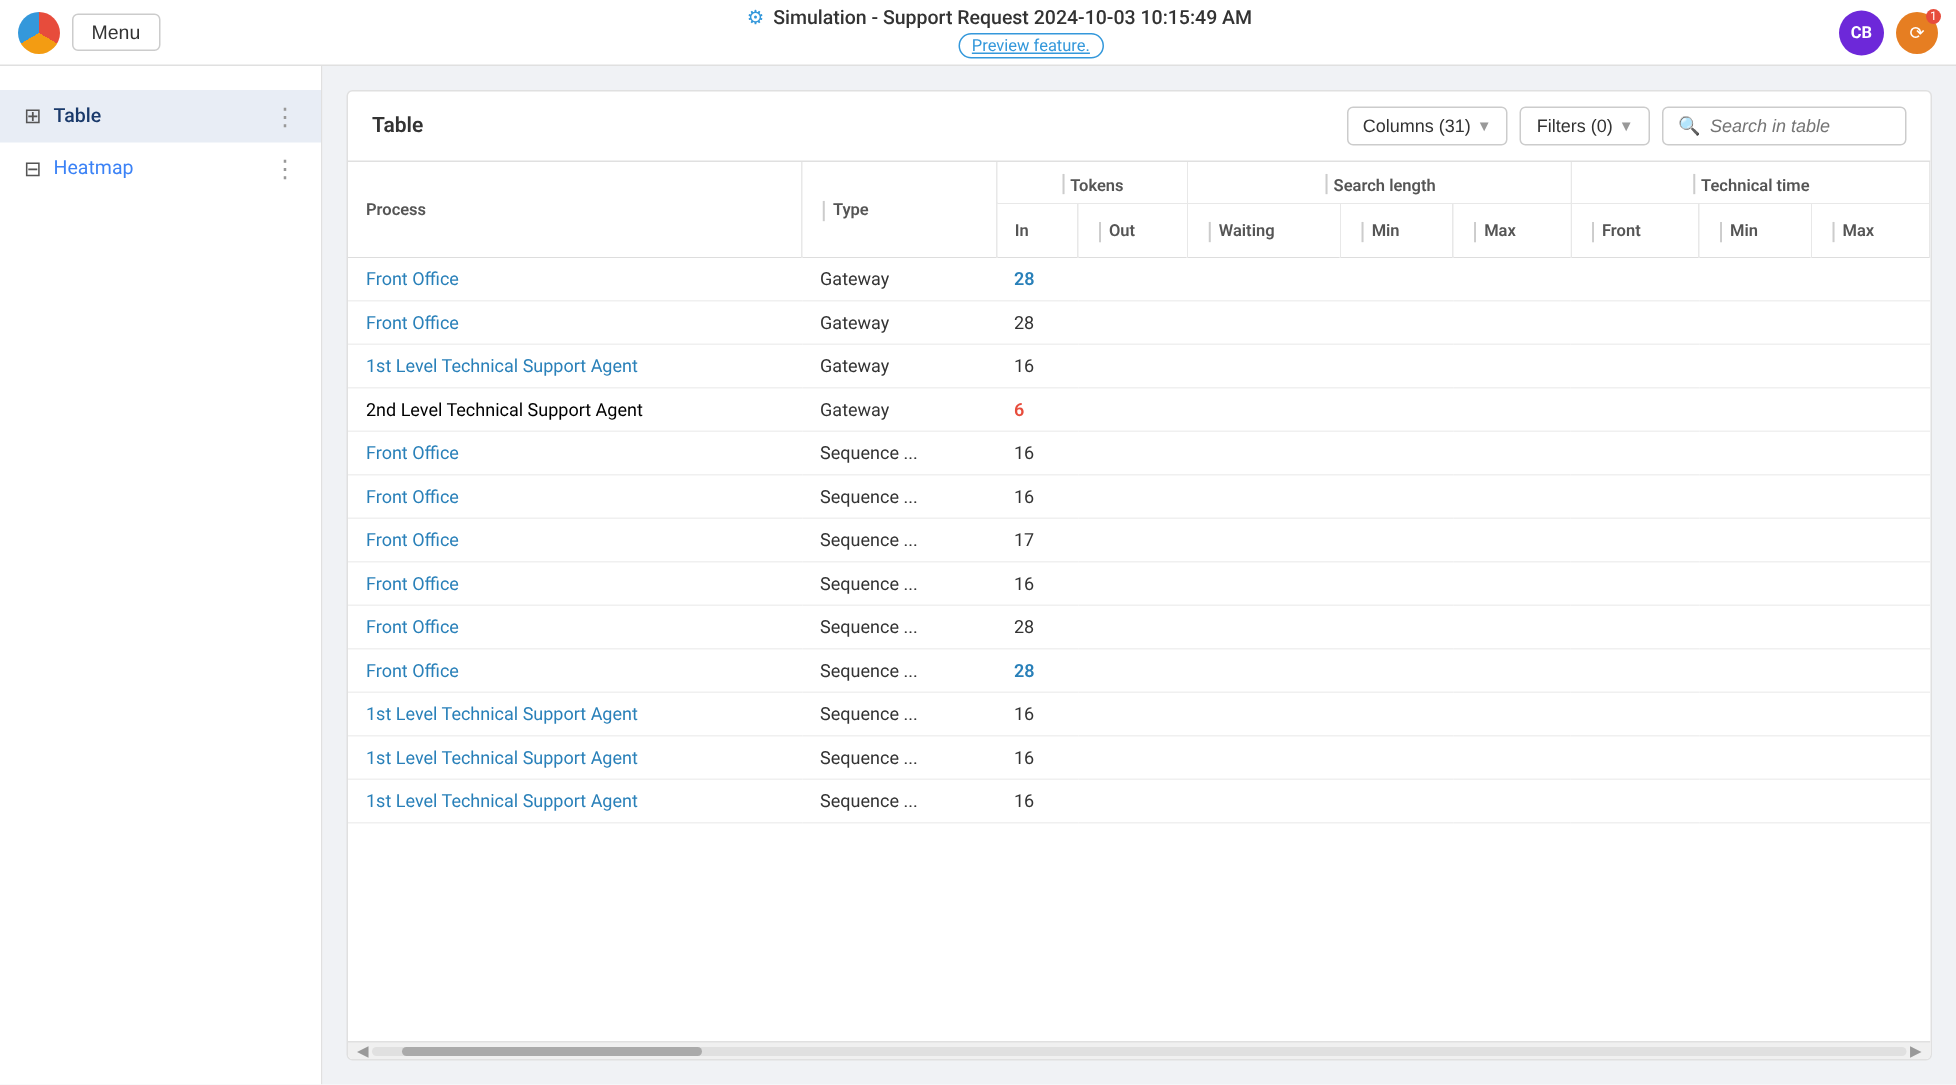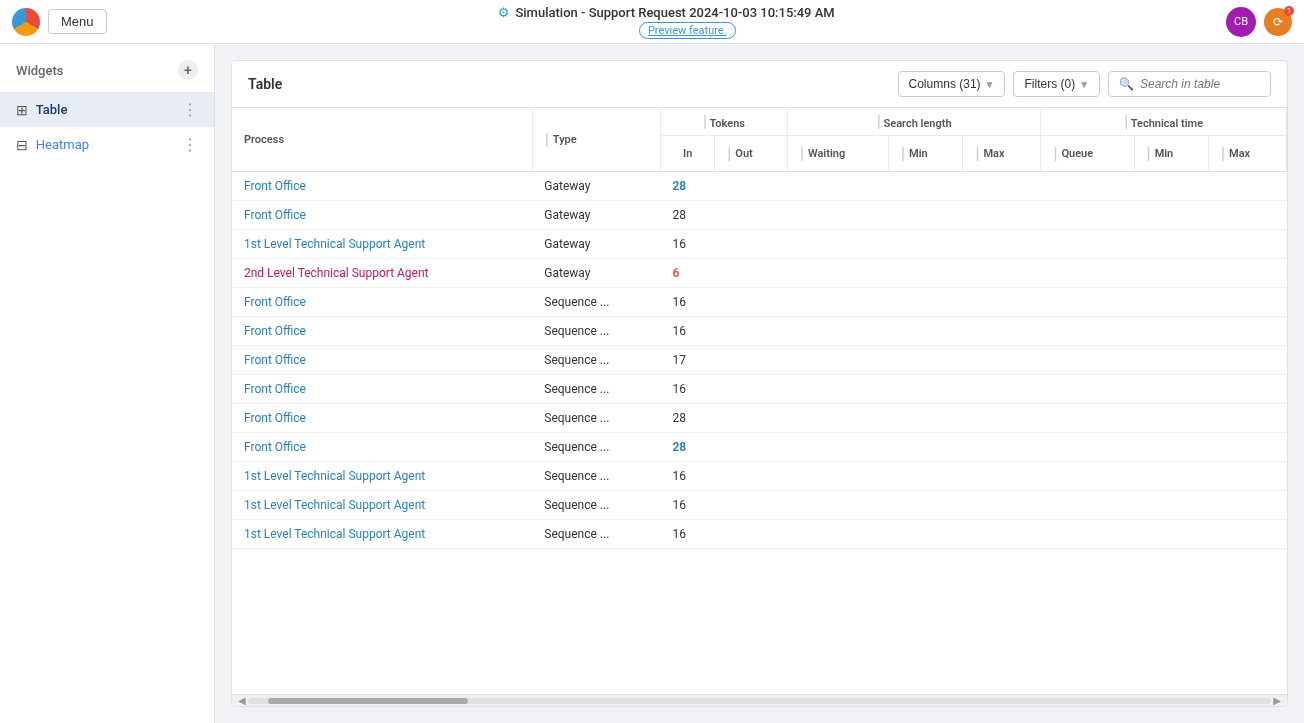--- a/index.html
+++ b/index.html
@@ -19,22 +19,22 @@
     }
     .menu-btn {
       border: 1px solid #ccc; border-radius: 4px; padding: 4px 12px;
       background: #fff; cursor: pointer; font-size: 13px; color: #333;
     }
     .topbar-center { display: flex; flex-direction: column; align-items: center; }
     .topbar-title { font-size: 13px; font-weight: 500; color: #333; display: flex; align-items: center; gap: 6px; }
     .preview-link { font-size: 11px; color: #3498db; text-decoration: underline; cursor: pointer; border: 1px solid #3498db; border-radius: 10px; padding: 1px 8px; margin-top: 2px; margin-left: 42px; }
     .topbar-right { display: flex; align-items: center; gap: 8px; }
     .avatar {
-      width: 30px; height: 30px; border-radius: 50%; background: #a21caf;
-      color: #fff; font-size: 11px; font-weight: 400; display: flex; align-items: center; justify-content: center;
+      width: 30px; height: 30px; border-radius: 50%; background: #6d28d9;
+      color: #fff; font-size: 11px; font-weight: 700; display: flex; align-items: center; justify-content: center;
     }
     .notif-icon {
       width: 28px; height: 28px; border-radius: 50%; background: #e67e22;
       color: #fff; font-size: 12px; display: flex; align-items: center; justify-content: center; position: relative;
     }
     .notif-badge {
       position: absolute; top: -2px; right: -2px; background: #e74c3c;
       border-radius: 50%; width: 10px; height: 10px; font-size: 8px; color: #fff;
       display: flex; align-items: center; justify-content: center;
     }
@@ -101,21 +101,21 @@
     }
     .search-icon { color: #999; font-size: 12px; }
     .search-input { border: none; outline: none; font-size: 12px; color: #999; background: transparent; width: 120px; font-style: italic; }
 
     
     .table-wrapper { flex: 1; overflow: auto; position: relative; }
     table { border-collapse: collapse; width: 100%; font-size: 12px; }
     thead tr { border-bottom: 1px solid #ddd; }
     th {
       background: #fff; font-weight: 600; font-size: 11px; color: #555;
-      padding: 8px 12px; text-align: center; white-space: nowrap;
+      padding: 8px 12px; text-align: left; white-space: nowrap;
       border-right: 1px solid #e8e8e8; position: sticky; top: 0; z-index: 2;
     }
     th.group-header {
       text-align: center; background: #fff; font-size: 12px; color: #555;
       border-bottom: 1px solid #e8e8e8;
     }
     .th-inner { display: flex; align-items: center; gap: 4px; }
     .col-sep { color: #ccc; font-size: 16px; }
     td { padding: 7px 12px; border-bottom: 1px solid #f0f0f0; white-space: nowrap; color: #333; }
     td.link-cell { color: #2980b9; cursor: pointer; }
@@ -158,24 +158,20 @@
     <div class="notif-icon">
       ⟳
       <span class="notif-badge">1</span>
     </div>
   </div>
 </div>
 
 <div class="layout">
 
   <div class="sidebar">
-    <div class="widgets-header">
-      <span>Widgets</span>
-      <div class="add-btn">+</div>
-    </div>
     <div class="sidebar-item active">
       <div class="sidebar-item-left">
         <span class="sidebar-item-icon">⊞</span>
         <span class="sidebar-item-label">Table</span>
       </div>
       <span class="sidebar-item-menu">⋮</span>
     </div>
     <div class="sidebar-item">
       <div class="sidebar-item-left">
         <span class="sidebar-item-icon">⊟</span>
@@ -256,21 +252,21 @@
               </th>
               <th>
                 <div class="th-inner">
                   <span class="col-sep">|</span>
                   <span>Max</span>
                 </div>
               </th>
               <th>
                 <div class="th-inner">
                   <span class="col-sep">|</span>
-                  <span>Queue</span>
+                  <span>Front</span>
                 </div>
               </th>
               <th>
                 <div class="th-inner">
                   <span class="col-sep">|</span>
                   <span>Min</span>
                 </div>
               </th>
               <th>
                 <div class="th-inner">
@@ -311,21 +307,21 @@
       <td class="">16</td>
       <td></td>
       <td></td>
       <td></td>
       <td></td>
       <td></td>
       <td></td>
       <td></td>
     </tr>
               <tr>
-      <td class="link-cell" style="color: #be185d;">2nd Level Technical Support Agent</td>
+      <td class="link-cell" style="color: #000000;">2nd Level Technical Support Agent</td>
       <td>Gateway</td>
       <td class="num-cell" style="color: rgb(231, 76, 60); font-weight: 600;">6</td>
       <td></td>
       <td></td>
       <td></td>
       <td></td>
       <td></td>
       <td></td>
       <td></td>
     </tr>

